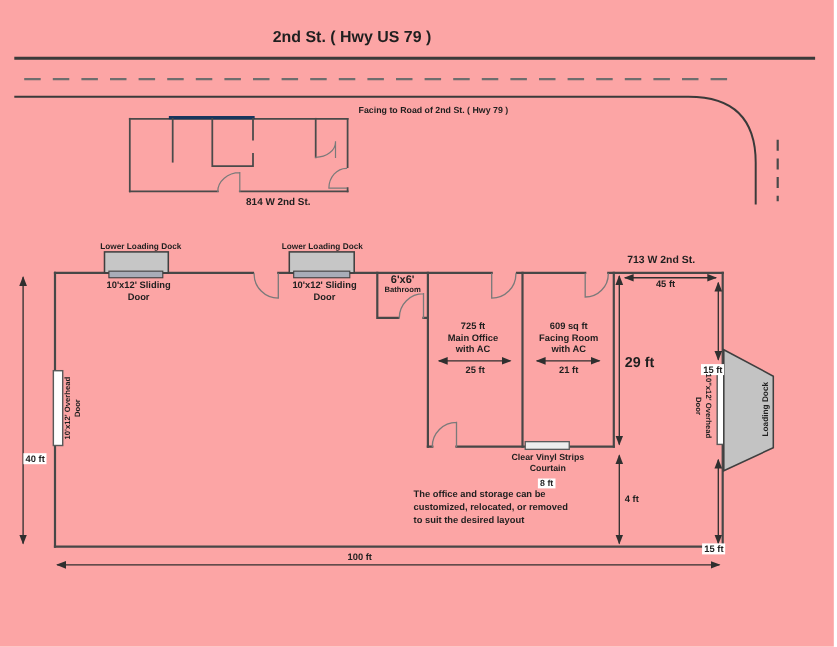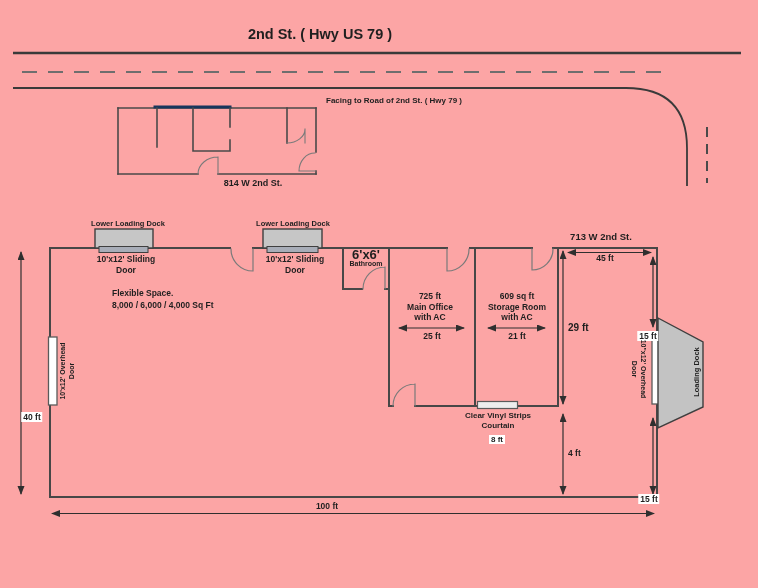--- a/index.html
+++ b/index.html
@@ -103,53 +103,54 @@
   <div class="lbl c" style="left:126px;top:254px;font-size:8.5px;line-height:11px;">
     <div>10'x12' Sliding</div>
     <div>Door</div>
   </div>
   <div class="lbl c" style="left:295px;top:254px;font-size:8.5px;line-height:11px;">
     <div>10'x12' Sliding</div>
     <div>Door</div>
   </div>
 
   <div class="lbl c" style="left:366px;top:250px;line-height:9px;">
-    <div style="font-size:13px;">6'x6'</div>
+    <div style="font-size:10px;">6'x6'</div>
     <div style="font-size:7px;">Bathroom</div>
   </div>
 
-  <div class="lbl ta-l" style="left:112px;top:288px;font-size:8.5px;line-height:11.5px;">
-    <div>Flexible Space.</div>
-    <div>8,000 / 6,000 / 4,000 Sq Ft</div>
-  </div>
 
   <div class="lbl c" style="left:430px;top:291px;font-size:8.5px;line-height:10.5px;">
     <div>725 ft</div>
     <div>Main Office</div>
     <div>with AC</div>
   </div>
   <div class="lbl c" style="left:432px;top:331px;font-size:8.5px;">25 ft</div>
 
   <div class="lbl c" style="left:517px;top:291px;font-size:8.5px;line-height:10.5px;">
     <div>609 sq ft</div>
-    <div>Storage Room</div>
+    <div>Facing Room</div>
     <div>with AC</div>
   </div>
   <div class="lbl c" style="left:517px;top:331px;font-size:8.5px;">21 ft</div>
 
   <div class="lbl c wbg" style="left:497px;top:391px;font-size:8px;">8 ft</div>
   <div class="lbl c" style="left:498px;top:411px;font-size:8px;line-height:10px;">
     <div>Clear Vinyl Strips</div>
     <div>Courtain</div>
   </div>
 
+  <div class="lbl ta-l" style="left:376px;top:444px;font-size:8.5px;line-height:11.5px;">
+    <div>The office and storage can be</div>
+    <div>customized, relocated, or removed</div>
+    <div>to suit the desired layout</div>
+  </div>
 
   <div class="lbl c wbg" style="left:32px;top:368px;font-size:8.5px;">40 ft</div>
   <div class="lbl c" style="left:327px;top:501px;font-size:8.5px;">100 ft</div>
-  <div class="lbl" style="left:568px;top:322px;font-size:10px;">29 ft</div>
+  <div class="lbl" style="left:568px;top:322px;font-size:13px;">29 ft</div>
   <div class="lbl c" style="left:605px;top:253px;font-size:8.5px;">45 ft</div>
   <div class="lbl c wbg" style="left:648px;top:287px;font-size:8.5px;">15 ft</div>
   <div class="lbl c wbg" style="left:649px;top:450px;font-size:8.5px;">15 ft</div>
   <div class="lbl" style="left:568px;top:448px;font-size:8.5px;">4 ft</div>
 
   <div class="lbl rot-l" style="left:67px;top:371px;font-size:7px;line-height:8.5px;">
     <div>10'x12' Overhead</div>
     <div>Door</div>
   </div>
   <div class="lbl rot-r" style="left:638px;top:369px;font-size:7px;line-height:8.5px;">

